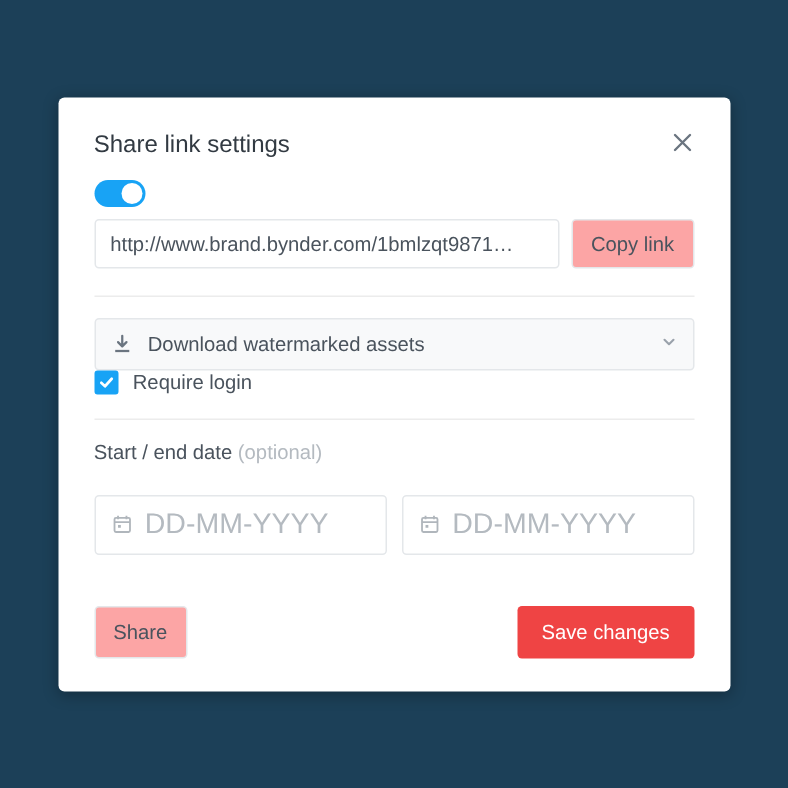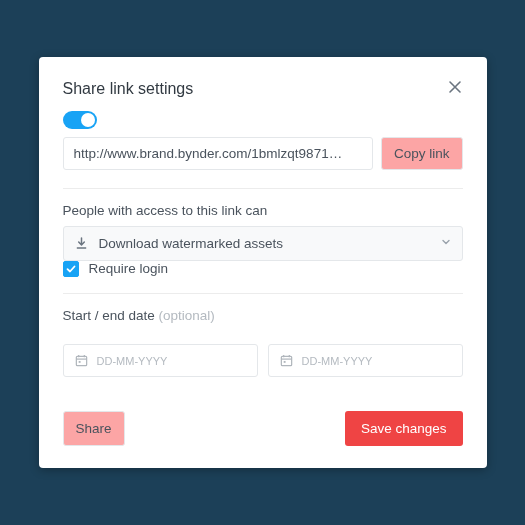--- a/index.html
+++ b/index.html
@@ -145,21 +145,21 @@
     margin-bottom: 34px;
   }
   .date-input {
     flex: 1;
     display: flex;
     align-items: center;
     gap: 8px;
     border: 1px solid #e4e7ea;
     border-radius: 3px;
     padding: 8px 10px;
-    font-size: 11px;
+    font-size: 19px;
     color: #b4bac0;
     background: #fff;
     margin-top: 13px;
   }
   .cal-icon { color: #b0b6bc; display:flex; }
   .footer {
     display: flex;
     justify-content: space-between;
   }
   .btn-primary {
@@ -189,21 +189,20 @@
     <div class="toggle"></div>
   </div>
 
   <div class="link-row">
     <div class="url-box">http://www.brand.bynder.com/1bmlzqt9871…</div>
     <button class="btn-secondary">Copy link</button>
   </div>
 
   <hr class="divider">
 
-  <div class="section-label">People with access to this link can</div>
   <div class="select-box">
     <span class="dl-icon">
       <svg width="15" height="15" viewBox="0 0 16 16">
           <path d="M8 2 L8 9 M5 6.5 L8 9.5 L11 6.5" stroke="currentColor" stroke-width="1.6" fill="none" stroke-linecap="round" stroke-linejoin="round"></path>
           <rect x="3" y="12" width="10" height="1.6" fill="currentColor"></rect>
         </svg>
     </span>
     <span class="select-label">Download watermarked assets</span>
     <span class="chev">
       <svg width="12" height="12" viewBox="0 0 12 12">

